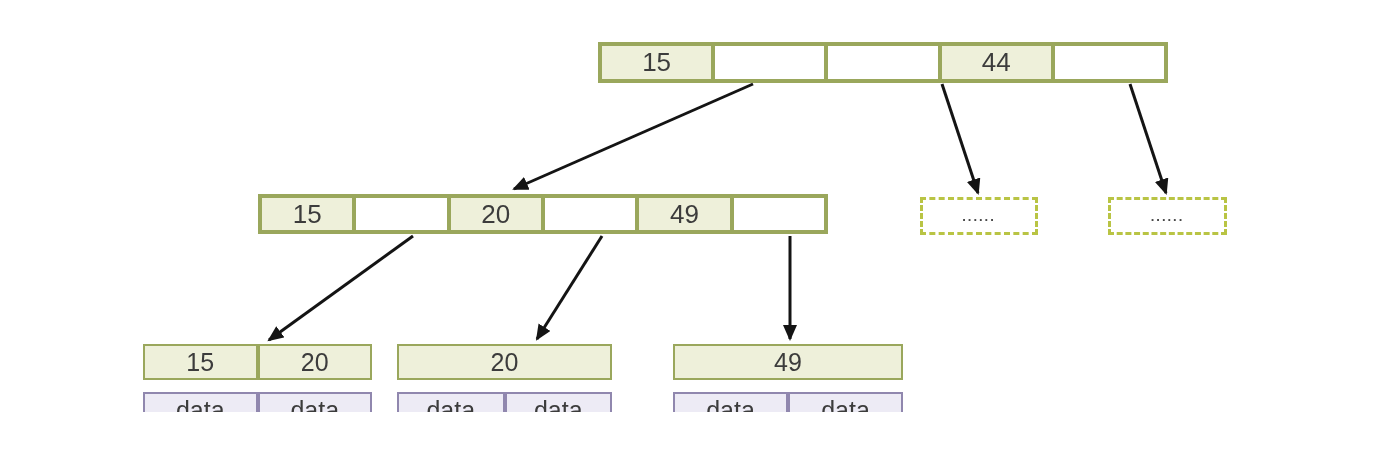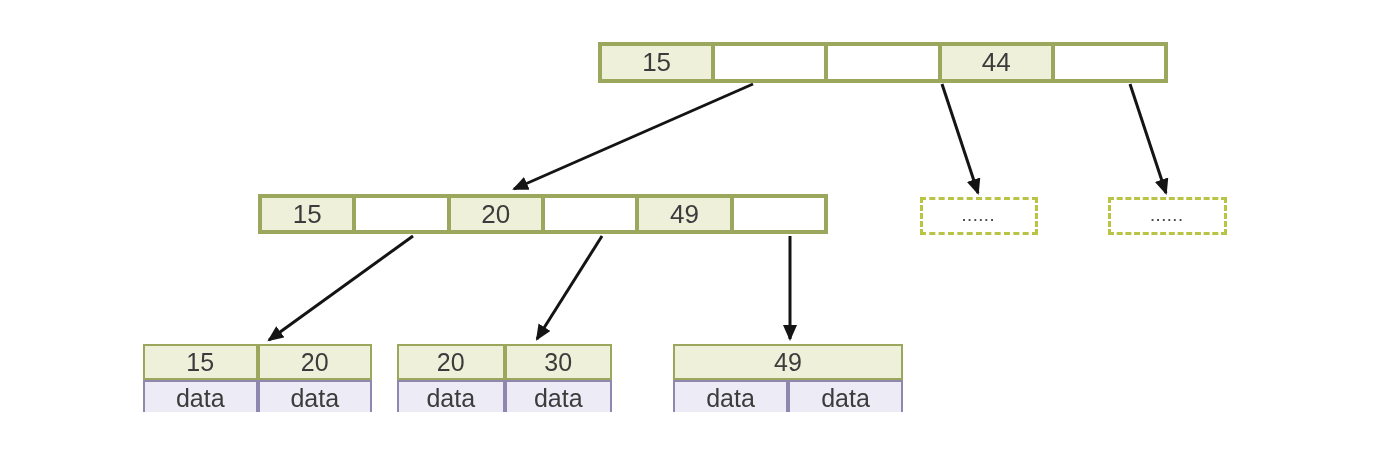--- a/index.html
+++ b/index.html
@@ -40,21 +40,21 @@
     flex: 1 1 0;
     box-sizing: border-box;
     height: 36px;
     display: flex;
     align-items: center;
     justify-content: center;
     font-size: 25px;
     color: #3c3c3c;
   }
   .leaf .row.keys .cell   { border: 2px solid #9aa75c; background: #eef0da; }
-  .leaf .row.datarow      { margin-top: 0; }
+  .leaf .row.datarow      { margin-top: 12px; }
   .leaf .row.datarow .cell{ border: 2px solid #9087ae; background: #edebf5; }
 
   
   .ellipsis {
     position: absolute;
     box-sizing: border-box;
     border: 3px dashed #b9c444;
     background: #ffffff;
     display: flex;
     align-items: center;
@@ -107,21 +107,20 @@
     </div>
     <div class="row datarow">
       <div class="cell">data</div>
       <div class="cell">data</div>
     </div>
   </div>
 
   <div class="leaf" style="left:397px; top:344px; width:215px;">
     <div class="row keys">
       <div class="cell">20</div>
-      <div class="cell">30</div>
     </div>
     <div class="row datarow">
       <div class="cell">data</div>
       <div class="cell">data</div>
     </div>
   </div>
 
   <div class="leaf" style="left:673px; top:344px; width:230px;">
     <div class="row keys">
       <div class="cell">49</div>

